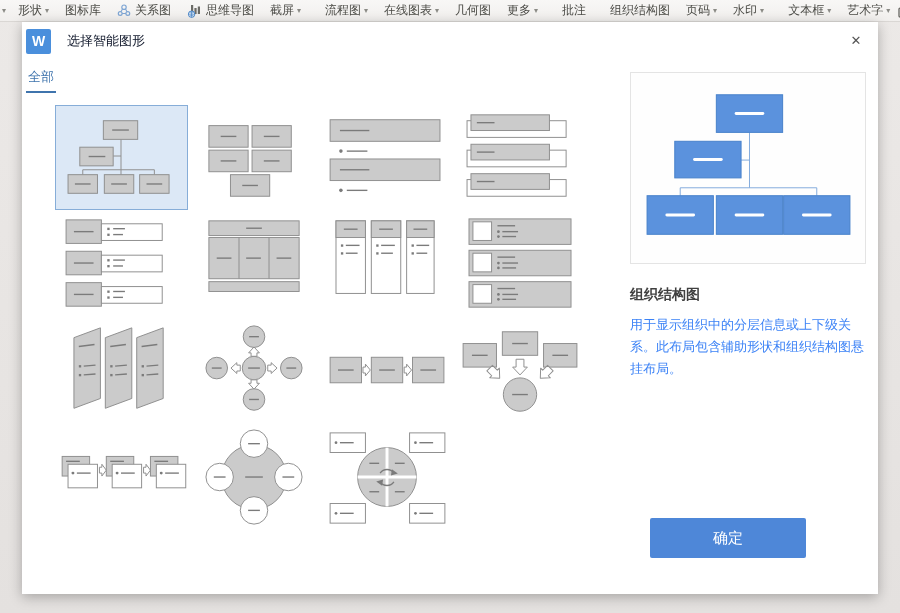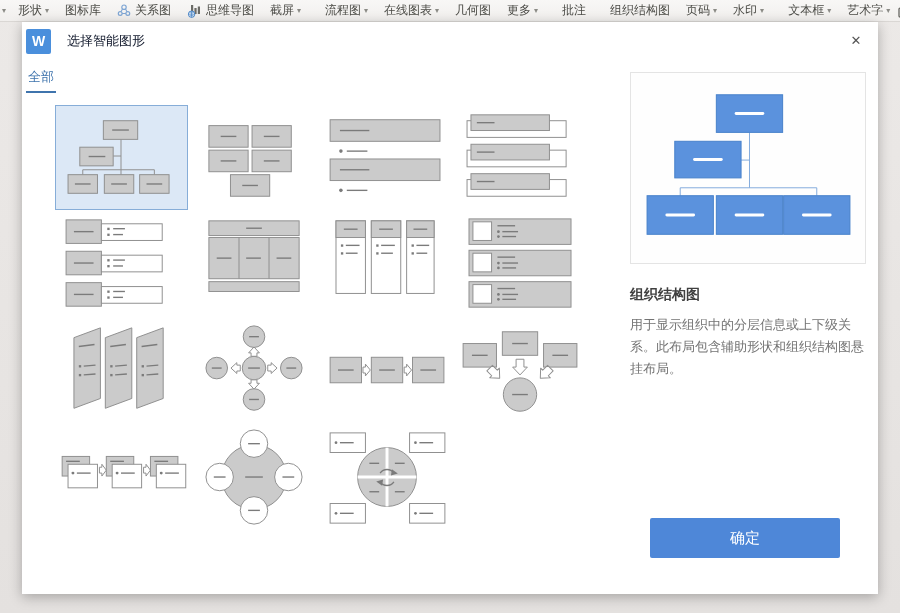--- a/index.html
+++ b/index.html
@@ -71,23 +71,23 @@
   
   .panel{position:absolute;left:608px;top:50px;width:236px;}
   .preview-box{
     width:236px;height:192px;border:1px solid #e4e4e4;background:#fefefe;
     display:flex;align-items:center;justify-content:center;
   }
   .pb{fill:var(--preview_blue);stroke:var(--preview_stroke);stroke-width:1;}
   .pd{stroke:#fff;stroke-width:3;fill:none;stroke-linecap:round;}
   .pc{stroke:#84abdd;stroke-width:1;fill:none;}
   .preview-title{margin-top:22px;font-size:14px;font-weight:bold;color:#404040;}
-  .preview-desc{margin-top:10px;font-size:13px;color:#737373;line-height:1.7;}
+  .preview-desc{margin-top:10px;font-size:13px;color:#3b82f6;line-height:1.7;}
   .confirm-btn{
-    position:absolute;left:628px;top:496px;width:190px;height:40px;
+    position:absolute;left:628px;top:496px;width:156px;height:40px;
     background:var(--accent_blue);color:#fff;font-size:15px;border-radius:2px;
     display:flex;align-items:center;justify-content:center;cursor:pointer;
   }
 </style>
 </head>
 <body>
 
 <div class="toolbar">
   <span class="tb-overflow">▾</span>
 

